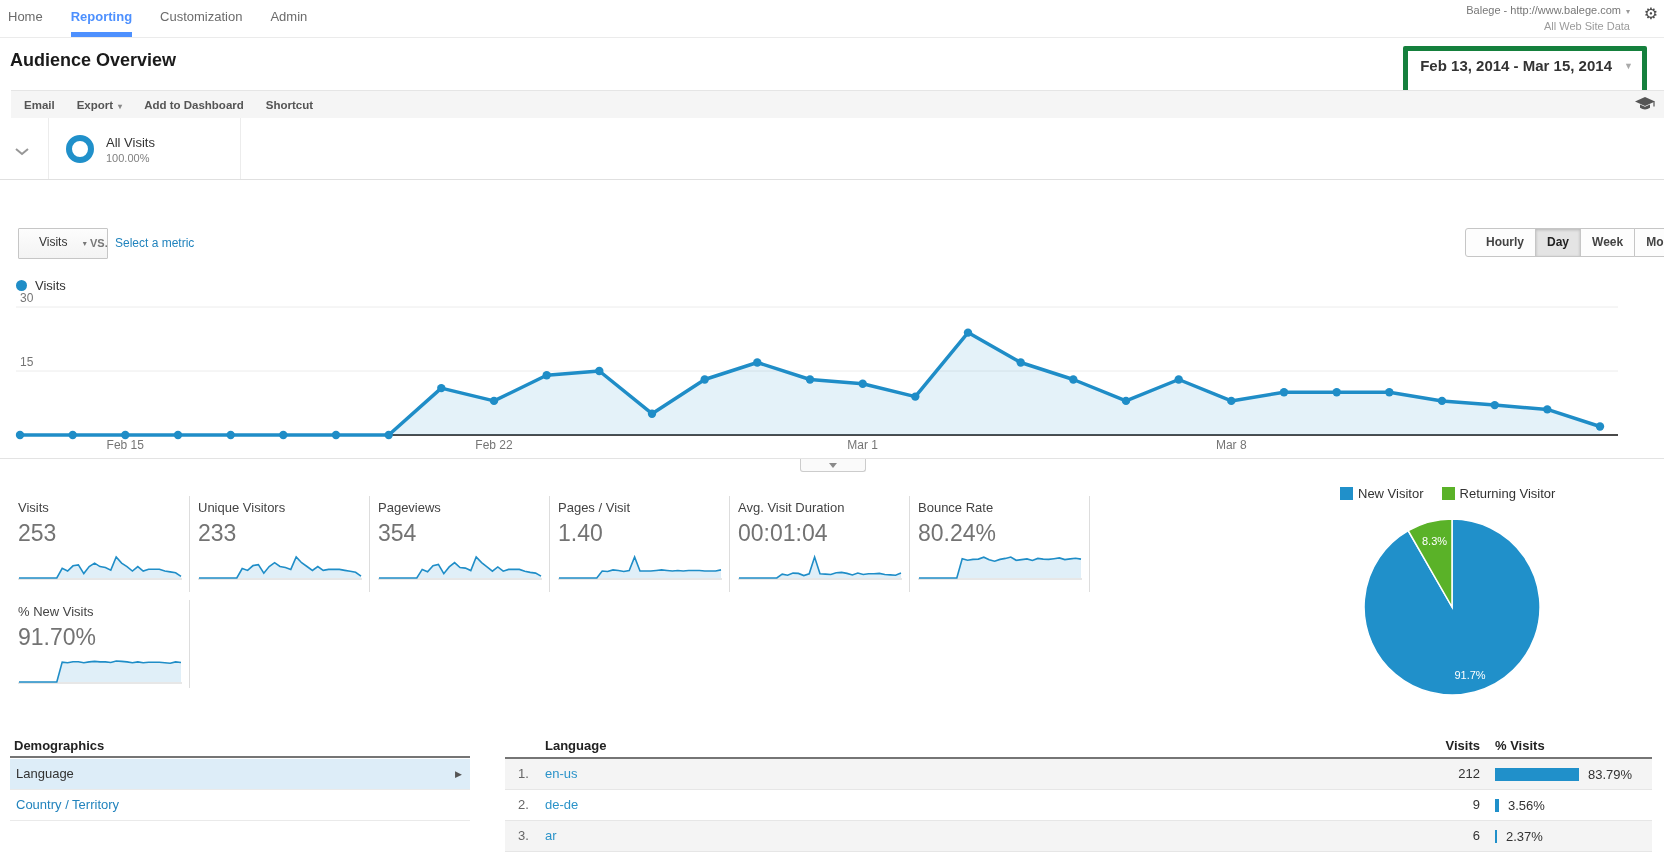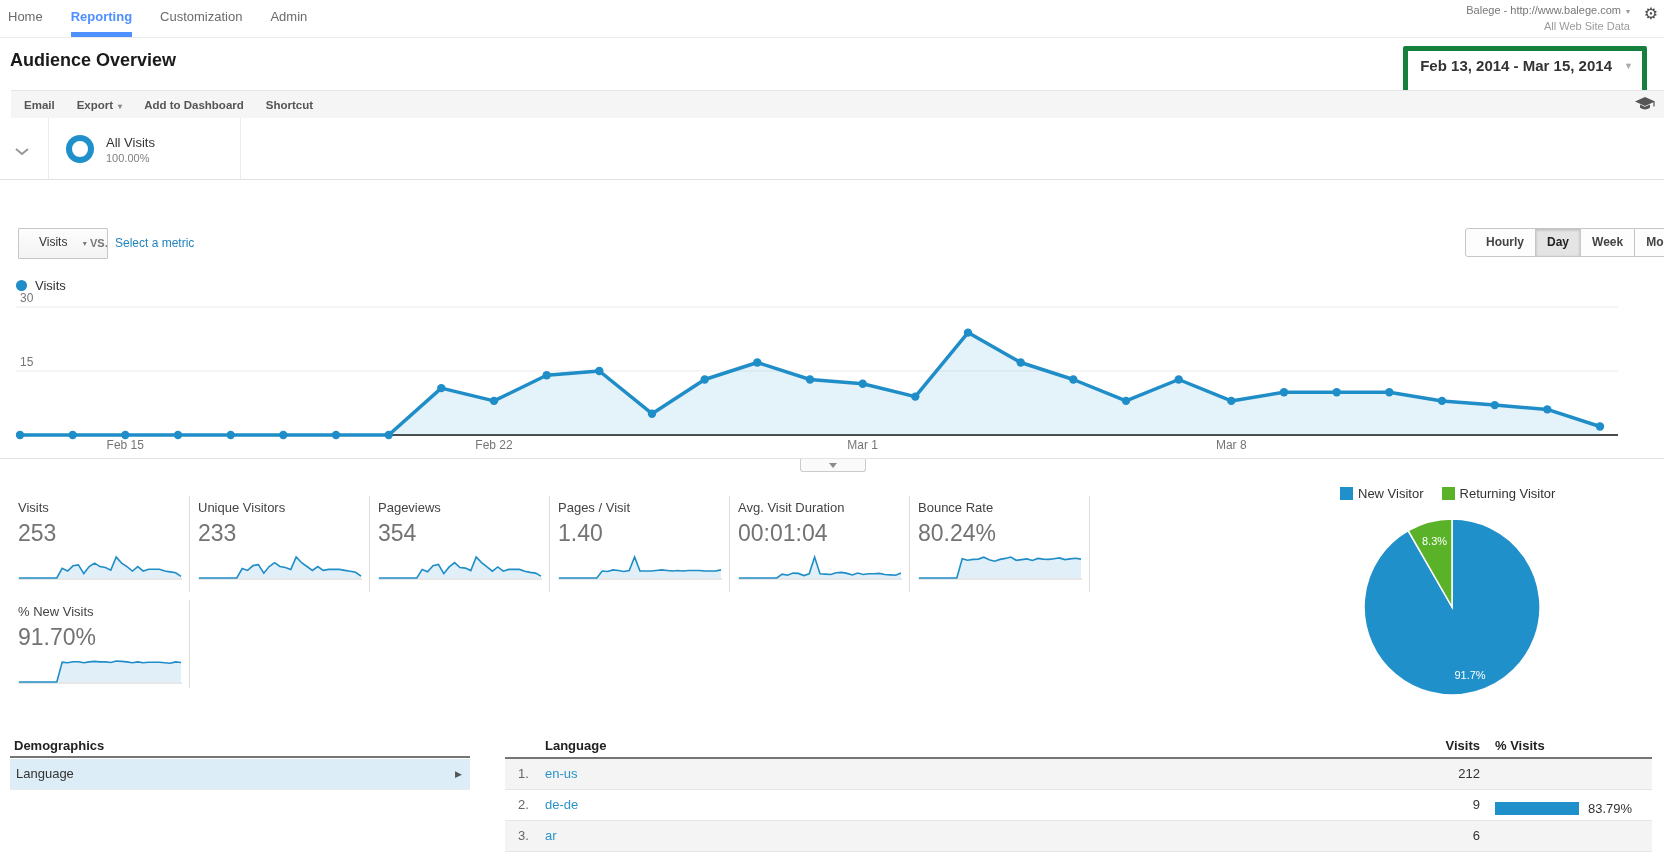--- a/index.html
+++ b/index.html
@@ -105,21 +105,21 @@
   .lt-head{position:relative;height:18px;}
   .lt-head .h-dim{position:absolute;left:40px;font-size:13px;font-weight:bold;color:#222;}
   .lt-head .h-visits{position:absolute;left:860px;width:115px;text-align:right;font-size:13px;font-weight:bold;color:#222;}
   .lt-head .h-pct{position:absolute;left:990px;font-size:13px;font-weight:bold;color:#222;}
   .lt-rule{border-top:2px solid #757575;margin-top:1px;}
   .lt-row{position:relative;height:30px;border-bottom:1px solid #e6e6e6;font-size:13px;}
   .lt-row.alt{background:#f4f4f4;}
   .lt-row .rank{position:absolute;left:13px;top:0;line-height:30px;color:#666;}
   .lt-row .lang{position:absolute;left:40px;top:0;line-height:30px;color:#2b93c9;cursor:pointer;}
   .lt-row .visits{position:absolute;left:860px;width:115px;top:0;line-height:30px;text-align:right;color:#333;}
-  .lt-row .pctcell{position:absolute;left:990px;top:0;height:30px;display:flex;align-items:center;gap:9px;margin-top:34px;}
+  .lt-row .pctcell{position:absolute;left:990px;top:0;height:30px;display:flex;align-items:center;gap:9px;}
   .lt-row .bar{height:13px;background:#2090ca;}
   .lt-row .pct{color:#333;}
 </style>
 </head>
 <body>
 
 <div id="app">
 
   <div class="navbar">
     <div class="nav-items">
@@ -318,20 +318,23 @@
       <text x="72.5" y="28.3" class="pl">8.3%</text>
     </svg>
 
   <div class="demo-title">Demographics</div>
   <div class="demo-rule"></div>
   <div class="demo-rows">
     <div class="demo-row selected">
       <span>Language</span>
       <span class="arrow">▶</span>
     </div>
+    <div class="demo-row">
+      <span>Country / Territory</span>
+    </div>
   </div>
 
   <div class="lang-table">
     <div class="lt-head">
       <span class="h-dim">Language</span>
       <span class="h-visits">Visits</span>
       <span class="h-pct">% Visits</span>
     </div>
     <div class="lt-rule"></div>
     <div class="lt-row alt">

